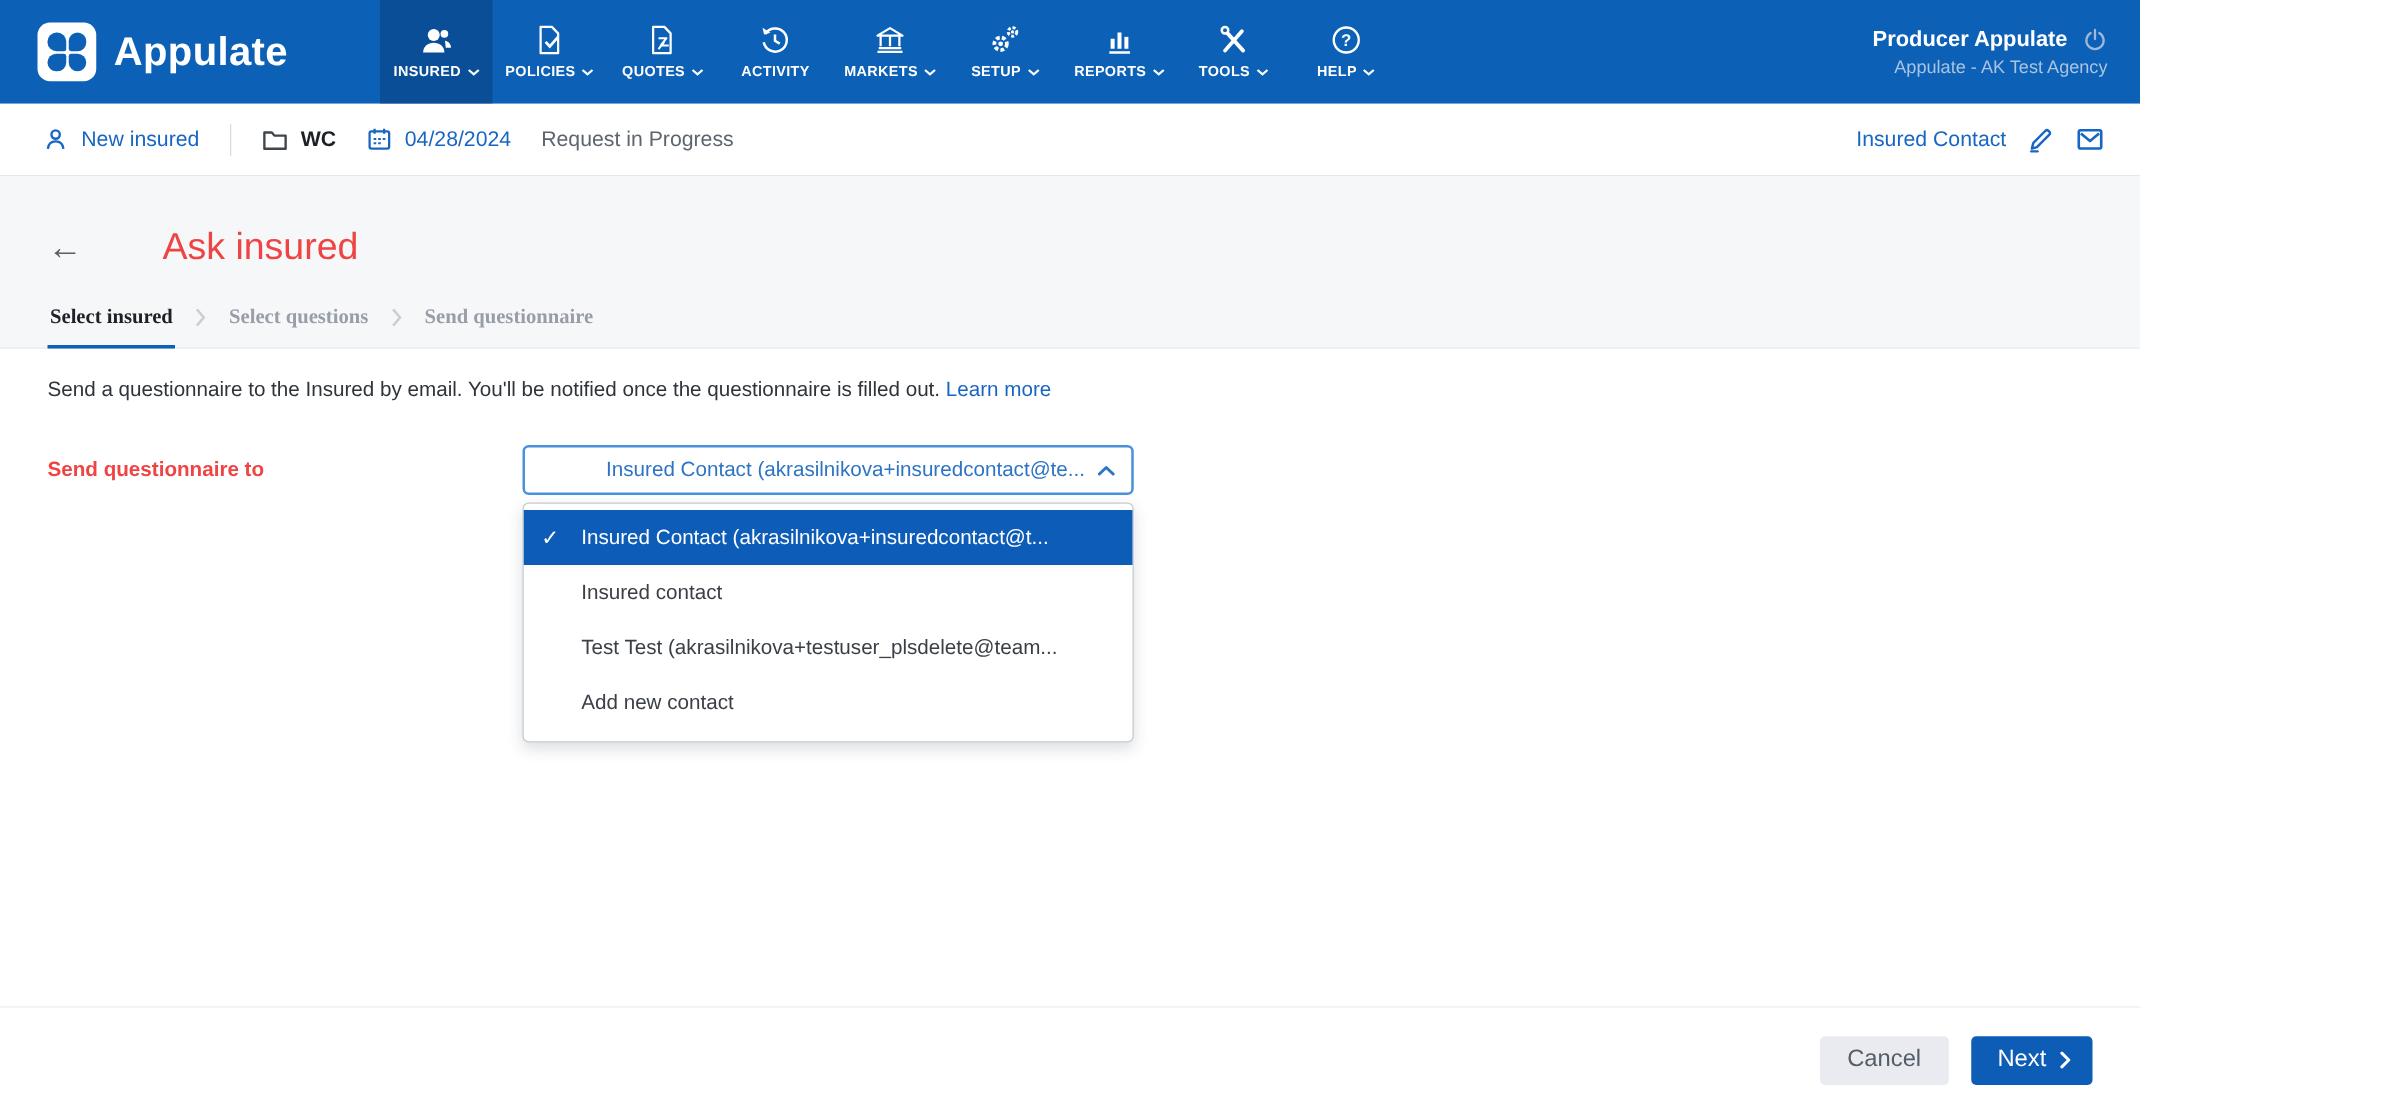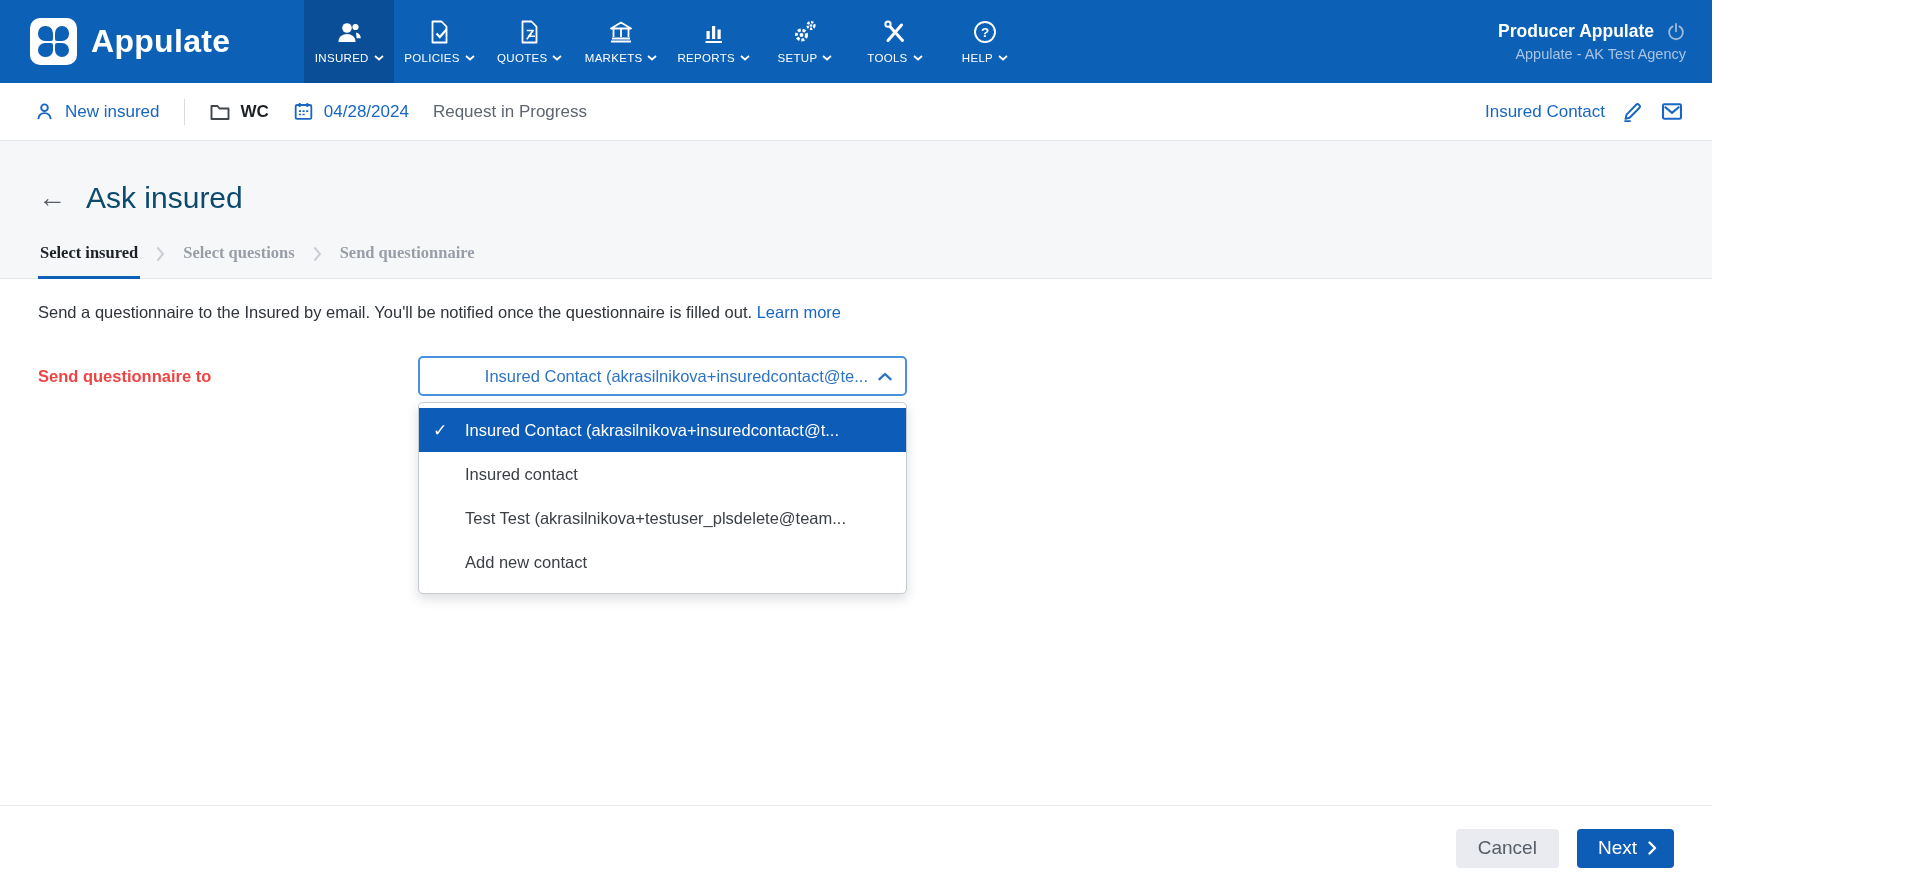--- a/index.html
+++ b/index.html
@@ -14,41 +14,41 @@
   .clover span { background:#0c61b7; }
   .clover span:nth-child(1){ border-radius:50% 50% 2px 50%; }
   .clover span:nth-child(2){ border-radius:50% 50% 50% 2px; }
   .clover span:nth-child(3){ border-radius:50% 2px 50% 50%; }
   .clover span:nth-child(4){ border-radius:2px 50% 50% 50%; }
   .brand-name { font-size:32px; font-weight:bold; letter-spacing:.3px; }
   .nav { display:flex; margin-left:74px; }
   .nav-item { min-width:90px; padding:0 10px; display:flex; flex-direction:column; align-items:center; justify-content:center; gap:7px; cursor:pointer; }
   .nav-item.active { background:#094e97; }
   .nav-item .nav-ic { height:26px; display:flex; align-items:flex-end; }
-  .nav-label { display:flex; align-items:center; gap:5px; font-size:11.5px; font-weight:normal; letter-spacing:.3px; }
+  .nav-label { display:flex; align-items:center; gap:5px; font-size:11.5px; font-weight:bold; letter-spacing:.3px; }
   .user { margin-left:auto; padding-right:26px; display:flex; flex-direction:column; align-items:flex-end; justify-content:center; gap:4px; }
   .user-name { font-size:17.5px; font-weight:bold; display:flex; align-items:center; gap:12px; }
   .user-agency { color:#a9c3e2; font-size:14.5px; }
 
   
   .toolbar { height:58px; background:#fff; border-bottom:1px solid #e4e7eb; display:flex; align-items:center; padding:0 28px 0 34px; gap:24px; flex-shrink:0; }
   .tb-item { display:flex; align-items:center; gap:10px; font-size:17px; cursor:pointer; }
   .tb-blue { color:#1866c3; }
   .tb-divider { width:1px; height:26px; background:#d8dce1; }
   .tb-lob { color:#1d2127; font-weight:bold; }
   .tb-status { color:#5d6670; cursor:default; }
   .tb-right { margin-left:auto; display:flex; align-items:center; gap:16px; color:#1866c3; }
   .tb-right .tb-link { font-size:17px; cursor:pointer; }
   .tb-ic { display:flex; align-items:center; }
 
   
   .page-head { background:#f6f7f9; flex-shrink:0; }
   .title-row { display:flex; align-items:center; gap:20px; padding:40px 0 26px 38px; }
   .back-arrow { font-size:28px; color:#596069; cursor:pointer; line-height:1; }
-  .page-title { font-size:30px; color:#0c4a6e; }
+  .page-title { font-size:30px; color:#ef4444;margin-left:44px; }
   .steps { display:flex; align-items:center; gap:16px; padding-left:38px; border-bottom:1px solid #e4e7eb; }
   .step { font-size:16.5px; font-weight:bold; color:#989ea7; padding:2px 2px 13px; cursor:pointer; border-bottom:3px solid transparent; margin-bottom:-1px;font-family:Liberation Serif, serif; }
   .step.active { color:#1d2127; border-bottom-color:#0c61b7; }
   .step-sep { display:flex; align-items:center; padding-bottom:11px; }
 
   
   .content { background:#fff; flex:1; padding:24px 0 0 38px; position:relative; }
   .desc { font-size:16.5px; color:#2f343b; }
   .link { color:#1866c3; cursor:pointer; text-decoration:none; }
   .form-row { margin-top:34px; display:flex; align-items:center; }
@@ -128,65 +128,77 @@
             </svg>
         </span>
         <span class="nav-label">
             <span>QUOTES</span>
             <svg width="10" height="6" viewBox="0 0 10 6">
               <path d="M1 1l4 3.5L9 1" stroke="#fff" stroke-width="1.8" fill="none"></path>
             </svg>
           </span>
       </div>
 
+      <div class="nav-item">
+        <span class="nav-ic">
+          <svg width="26" height="26" viewBox="0 0 26 26" fill="none" stroke="#fff" stroke-width="2">
+              <path d="M5.2 8.2a9.3 9.3 0 1 1-1.2 6.6"></path>
+              <path d="M3 3.2l1.2 5.4 5.2-1.4z" fill="#fff" stroke="none"></path>
+              <path d="M13 8.5v5.2l3.8 2.2"></path>
+            </svg>
+        </span>
+        <span class="nav-label">
+            <span>ACTIVITY</span>
+          </span>
+      </div>
 
       <div class="nav-item">
         <span class="nav-ic">
           <svg width="26" height="26" viewBox="0 0 26 26" fill="none" stroke="#fff" stroke-width="1.8">
               <path d="M3 9.5L13 3.5l10 6z" stroke-linejoin="round"></path>
               <path d="M5.5 10v8M13 10v8M20.5 10v8"></path>
               <path d="M4 19.5h18M3 22.5h20"></path>
             </svg>
         </span>
         <span class="nav-label">
             <span>MARKETS</span>
+            <svg width="10" height="6" viewBox="0 0 10 6">
+              <path d="M1 1l4 3.5L9 1" stroke="#fff" stroke-width="1.8" fill="none"></path>
+            </svg>
+          </span>
+      </div>
+
+      <div class="nav-item">
+        <span class="nav-ic">
+          <svg width="26" height="26" viewBox="0 0 26 26" fill="none">
+              <circle cx="9.5" cy="16" r="5" stroke="#fff" stroke-width="3" stroke-dasharray="3 1.8"></circle>
+              <circle cx="9.5" cy="16" r="1.9" fill="#fff"></circle>
+              <circle cx="19" cy="6.5" r="3.4" stroke="#fff" stroke-width="2.4" stroke-dasharray="2.4 1.5"></circle>
+              <circle cx="19" cy="6.5" r="1.3" fill="#fff"></circle>
+            </svg>
+        </span>
+        <span class="nav-label">
+            <span>SETUP</span>
             <svg width="10" height="6" viewBox="0 0 10 6">
               <path d="M1 1l4 3.5L9 1" stroke="#fff" stroke-width="1.8" fill="none"></path>
             </svg>
           </span>
       </div>
 
       <div class="nav-item">
         <span class="nav-ic">
           <svg width="24" height="26" viewBox="0 0 24 26" fill="#fff">
               <rect x="4.5" y="12" width="3.2" height="8"></rect>
               <rect x="10" y="7" width="3.2" height="13"></rect>
               <rect x="15.5" y="10.5" width="3.2" height="9.5"></rect>
               <rect x="3.5" y="22" width="16.5" height="2"></rect>
             </svg>
         </span>
         <span class="nav-label">
             <span>REPORTS</span>
-            <svg width="10" height="6" viewBox="0 0 10 6">
-              <path d="M1 1l4 3.5L9 1" stroke="#fff" stroke-width="1.8" fill="none"></path>
-            </svg>
-          </span>
-      </div>
-
-      <div class="nav-item">
-        <span class="nav-ic">
-          <svg width="26" height="26" viewBox="0 0 26 26" fill="none">
-              <circle cx="9.5" cy="16" r="5" stroke="#fff" stroke-width="3" stroke-dasharray="3 1.8"></circle>
-              <circle cx="9.5" cy="16" r="1.9" fill="#fff"></circle>
-              <circle cx="19" cy="6.5" r="3.4" stroke="#fff" stroke-width="2.4" stroke-dasharray="2.4 1.5"></circle>
-              <circle cx="19" cy="6.5" r="1.3" fill="#fff"></circle>
-            </svg>
-        </span>
-        <span class="nav-label">
-            <span>SETUP</span>
             <svg width="10" height="6" viewBox="0 0 10 6">
               <path d="M1 1l4 3.5L9 1" stroke="#fff" stroke-width="1.8" fill="none"></path>
             </svg>
           </span>
       </div>
 
       <div class="nav-item">
         <span class="nav-ic">
           <svg width="26" height="26" viewBox="0 0 26 26" fill="none" stroke="#fff" stroke-linecap="round">
               <path d="M6 21.5L19.5 6" stroke-width="3"></path>

